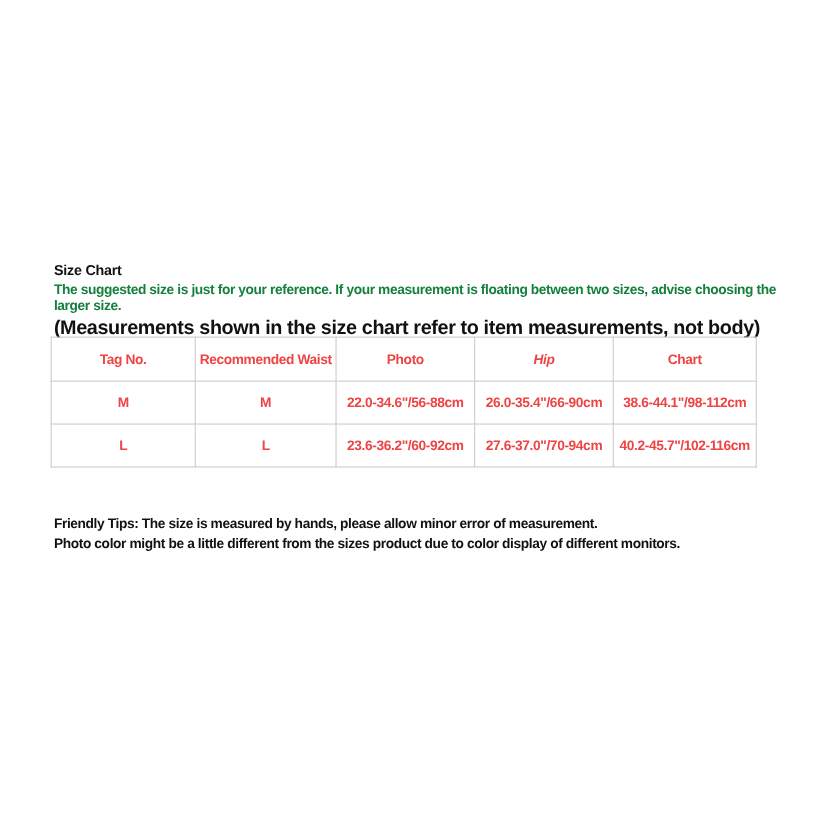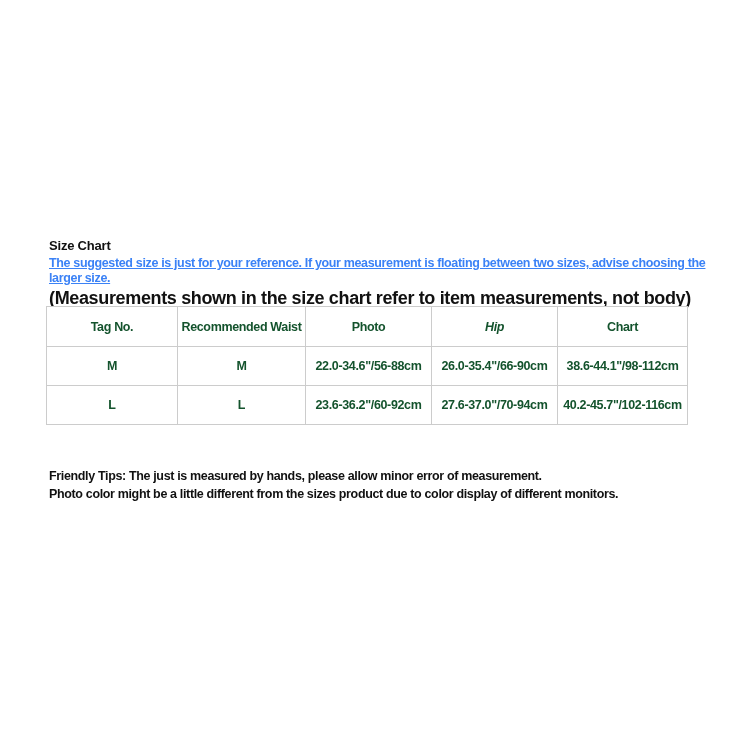--- a/index.html
+++ b/index.html
@@ -24,22 +24,21 @@
     font-size: 13px;
     letter-spacing: -0.2px;
   }
   #red-notice {
     left: 49px;
     top: 256px;
     width: 662px;
     font-size: 12.5px;
     line-height: 15px;
     letter-spacing: -0.35px;
-    color: #3b82f6;
-    text-decoration: underline;
+    color: #15803d;
   }
   #measurement-note {
     left: 49px;
     top: 288px;
     font-size: 18px;
     letter-spacing: -0.35px;
   }
   #size-table {
     position: absolute;
     left: 46px;
@@ -49,21 +48,21 @@
   }
   #size-table th,
   #size-table td {
     border: 1px solid #cccccc;
     padding: 0;
     text-align: center;
     vertical-align: middle;
     font-size: 12.5px;
     font-weight: bold;
     letter-spacing: -0.35px;
-    color: #14532d;
+    color: #ef4444;
     background: #ffffff;
   }
   #size-table thead tr { height: 40px; }
   #size-table tbody tr { height: 39px; }
   .col-tag    { width: 130px; }
   .col-rec    { width: 127px; }
   .col-waist  { width: 125px; }
   .col-hip    { width: 125px; font-style: italic; }
   .col-length { width: 129px; }
 
@@ -110,15 +109,15 @@
     <tr>
       <td>L</td>
       <td>L</td>
       <td>23.6-36.2"/60-92cm</td>
       <td>27.6-37.0"/70-94cm</td>
       <td>40.2-45.7"/102-116cm</td>
     </tr>
   </tbody>
 </table>
 
-<div id="friendly-tips" class="abs">Friendly Tips: The just is measured by hands, please allow minor error of measurement.</div>
+<div id="friendly-tips" class="abs">Friendly Tips: The size is measured by hands, please allow minor error of measurement.</div>
 
 <div id="color-note" class="abs">Photo color might be a little different from the sizes product due to color display of different monitors.</div>
 
 </body></html>

